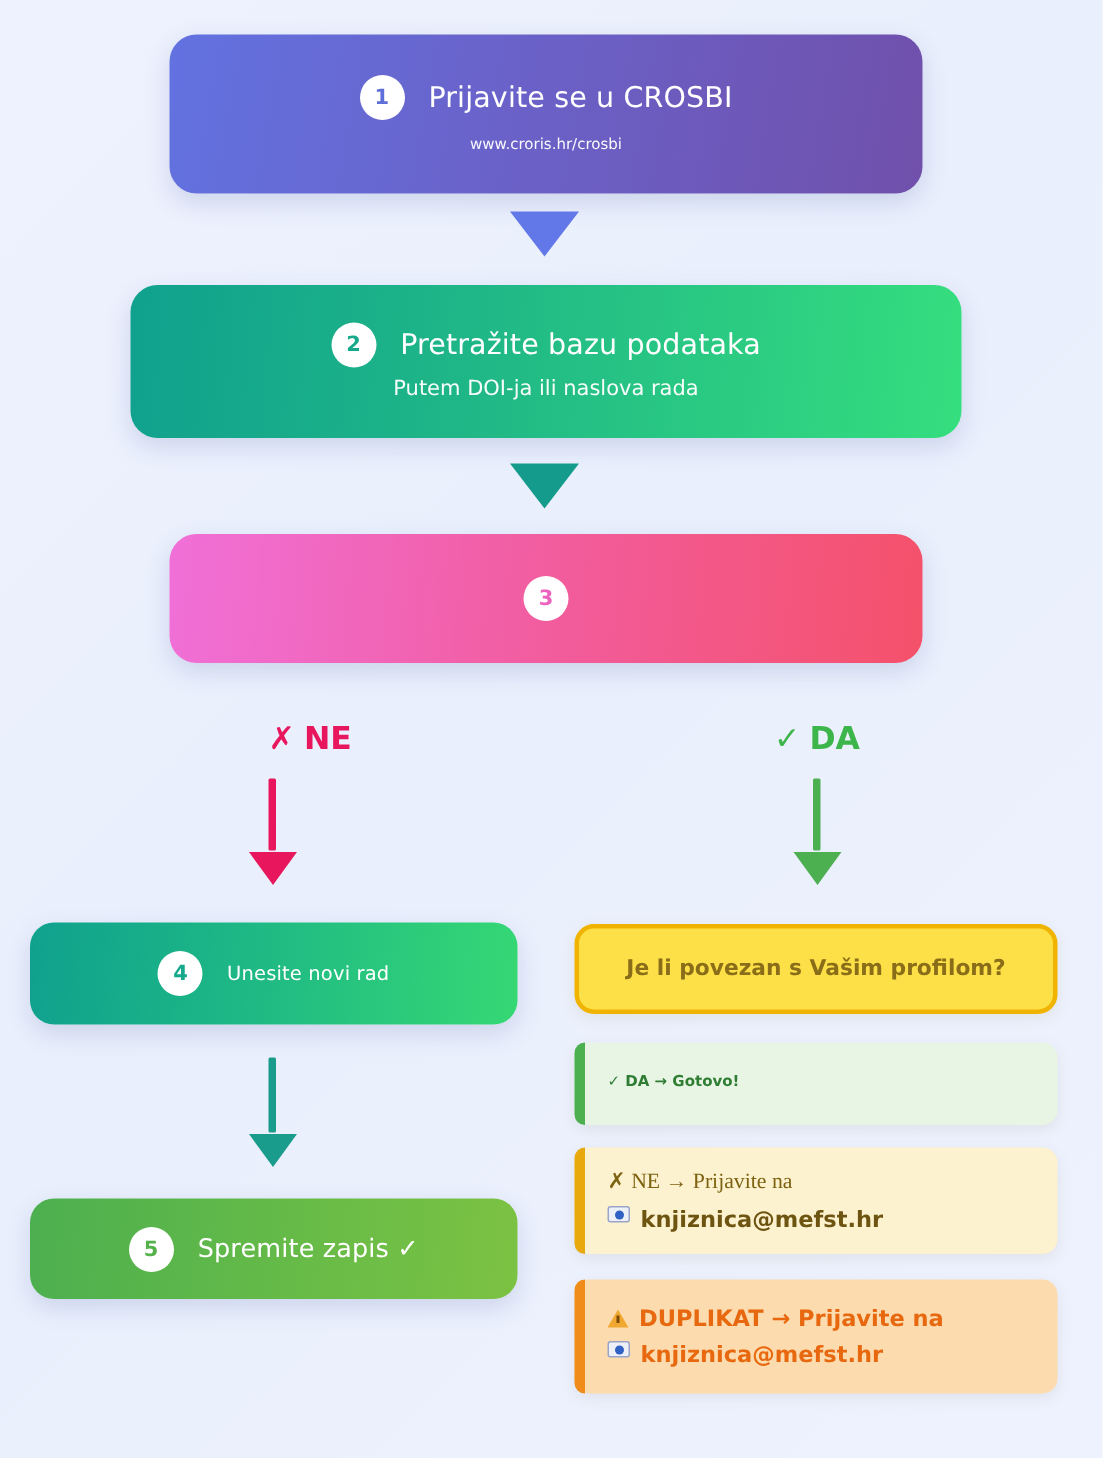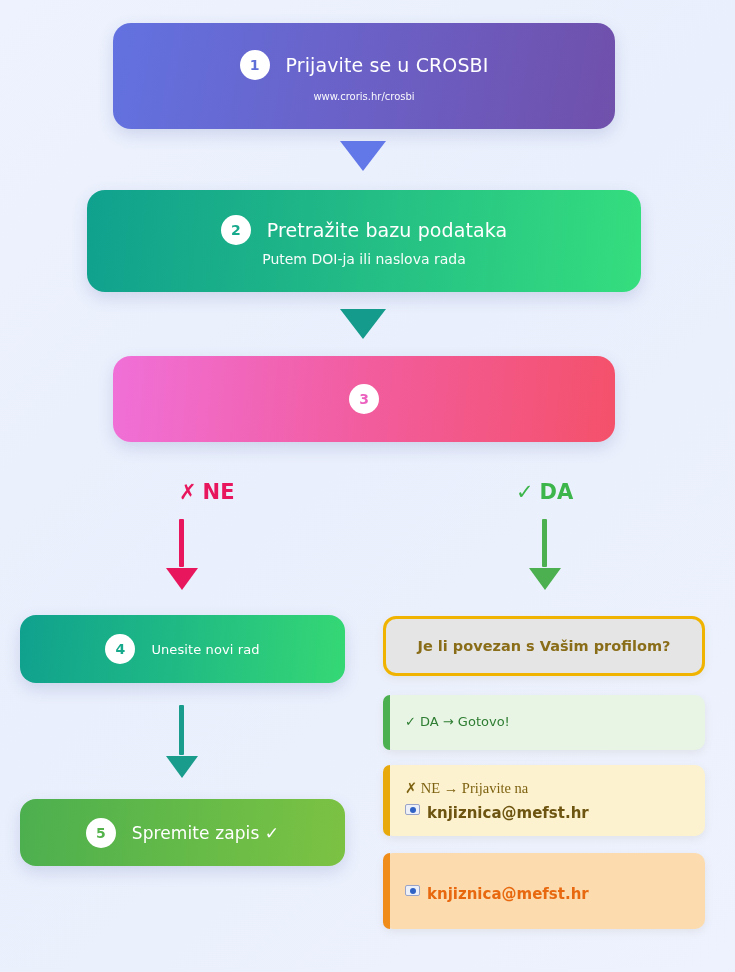--- a/index.html
+++ b/index.html
@@ -131,21 +131,21 @@
   #label-ne { left: 155px; top: 480px; color: #e8175d; margin-left: 24px; }
   #label-da { left: 516px; top: 480px; color: #3cb54a; }
   .branch-mark { margin-right: 6px; }
 
   
   .question-box {
     position: absolute;
     left: 383px; top: 616px; width: 322px; height: 60px;
     border: 3px solid #f0b400;
     border-radius: 13px;
-    background: #e5e5e5;
+    background: #fde047;
     display: flex;
     align-items: center;
     justify-content: center;
     color: #8a6d18;
     font-size: 14.5px;
     font-weight: bold;
     box-shadow: 0 3px 9px rgba(150,130,40,0.10);
   }
 
   .note-box {
@@ -164,21 +164,21 @@
     left: 0; top: 0; bottom: 0;
     width: 7px;
     border-radius: 10px 0 0 10px;
   }
 
   #note-done {
     top: 695px; height: 55px;
     background: #e8f5e4;
   }
   #note-done::before { background: #4caf50; }
-  #note-done .note-line { color: #2e7d32; font-size: 13px; font-weight: normal; }
+  #note-done .note-line { color: #2e7d32; font-size: 10px; font-weight: bold; }
 
   #note-ne {
     top: 765px; height: 71px;
     background: #fdf2cf;
   }
   #note-ne::before { background: #e8a90d; }
   #note-ne .note-line { color: #7d6211; font-size: 14.5px; font-family: Liberation Serif, serif; }
   #note-ne .note-mail { color: #6d5410; font-weight: bold; font-size: 15px; }
 
   #note-dup {
@@ -297,19 +297,22 @@
 
   <div class="note-box" id="note-ne">
     <div class="note-line">✗ NE → Prijavite na</div>
     <div class="note-row2">
       <span class="mail-glyph"></span>
       <span class="note-mail">knjiznica@mefst.hr</span>
     </div>
   </div>
 
   <div class="note-box" id="note-dup">
+    <div class="note-line">
+      <span class="warn-glyph"></span><span>DUPLIKAT → Prijavite na</span>
+    </div>
     <div class="note-row2">
       <span class="mail-glyph"></span>
       <span class="note-mail">knjiznica@mefst.hr</span>
     </div>
   </div>
 
 </div>
 
 </body></html>

